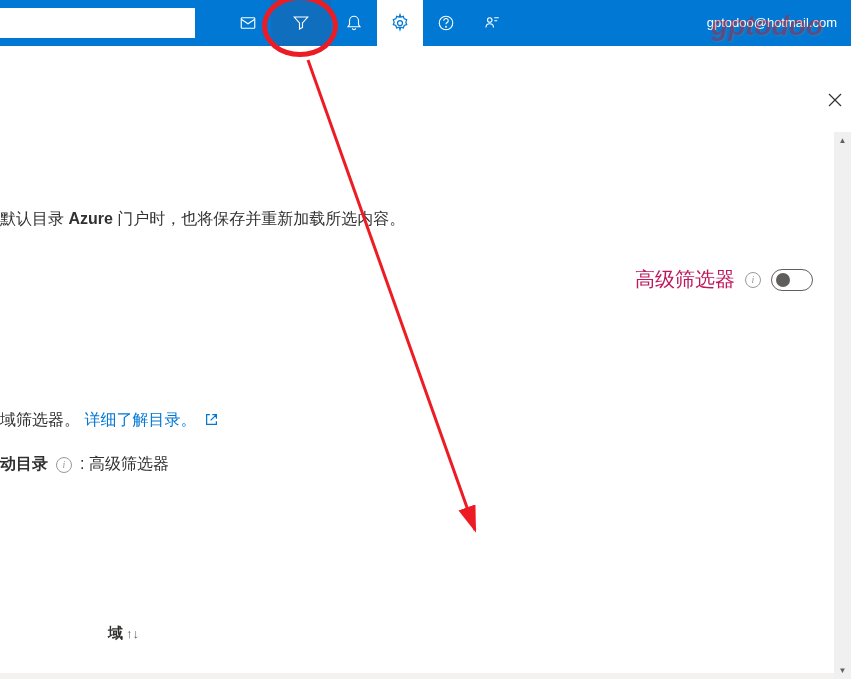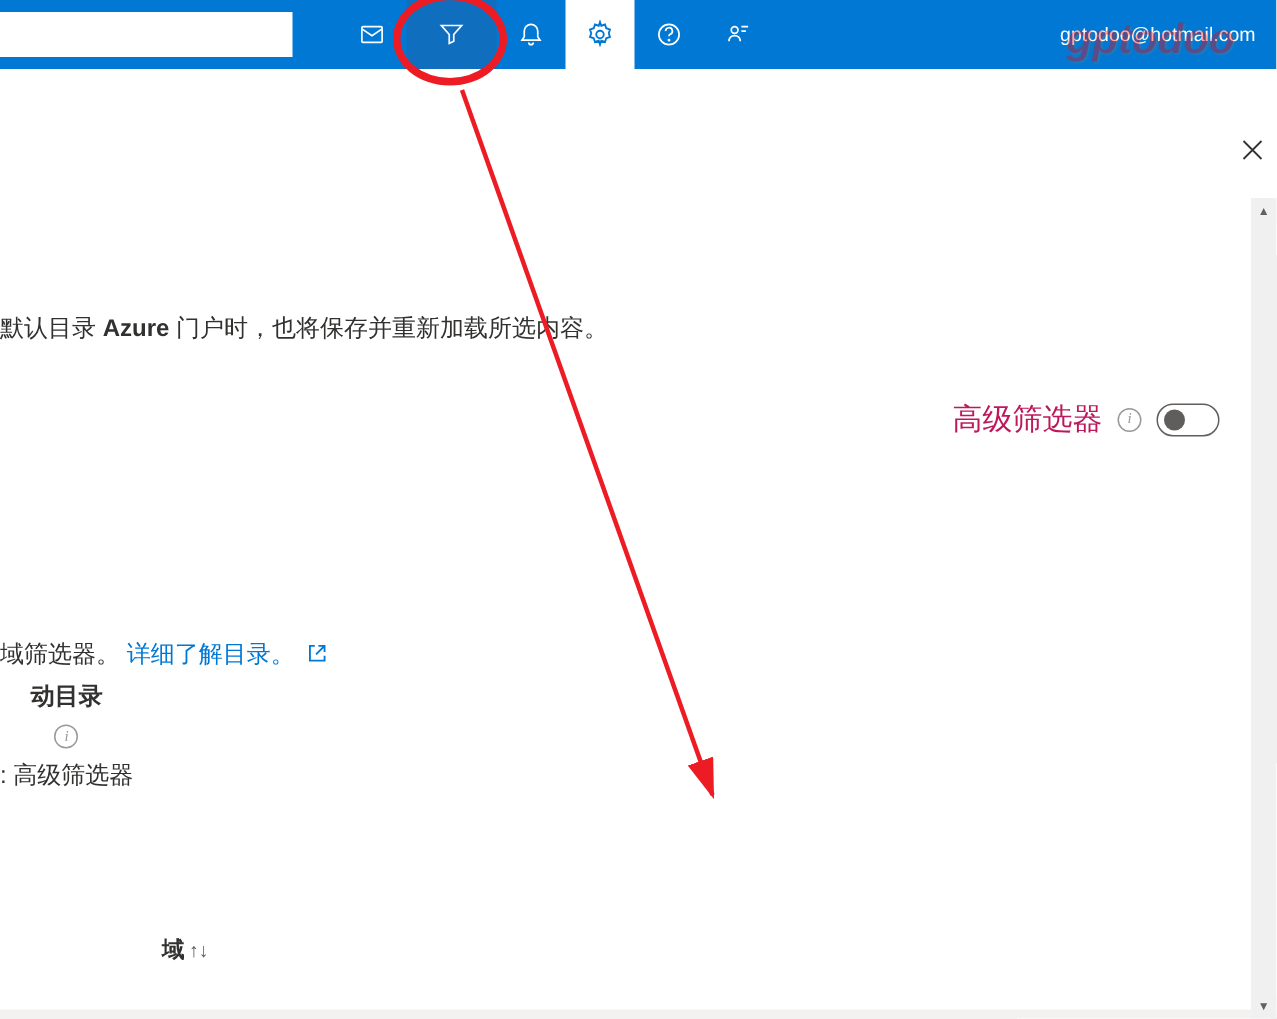--- a/index.html
+++ b/index.html
@@ -182,21 +182,21 @@
       width: 14px;
       height: 14px;
       background: #605e5c;
       border-radius: 50%;
       position: absolute;
       top: 3px;
       left: 4px;
     }
     .directory-section {
       position: absolute;
-      top: 380px;
+      top: 364px;
       left: 0;
     }
     .directory-text {
       font-size: 16px;
       color: #323130;
     }
     .directory-link {
       color: #0078d4;
       cursor: pointer;
       text-decoration: none;
@@ -210,21 +210,20 @@
     }
     .startup-section {
       position: absolute;
       top: 408px;
       left: 0;
       font-size: 16px;
       color: #323130;
       display: flex;
       align-items: center;
       gap: 8px;
-      flex-direction: column;
     }
     .startup-bold {
       font-weight: 600;
     }
     .table-section {
       position: absolute;
       top: 578px;
       left: 0;
       width: 100%;
     }

